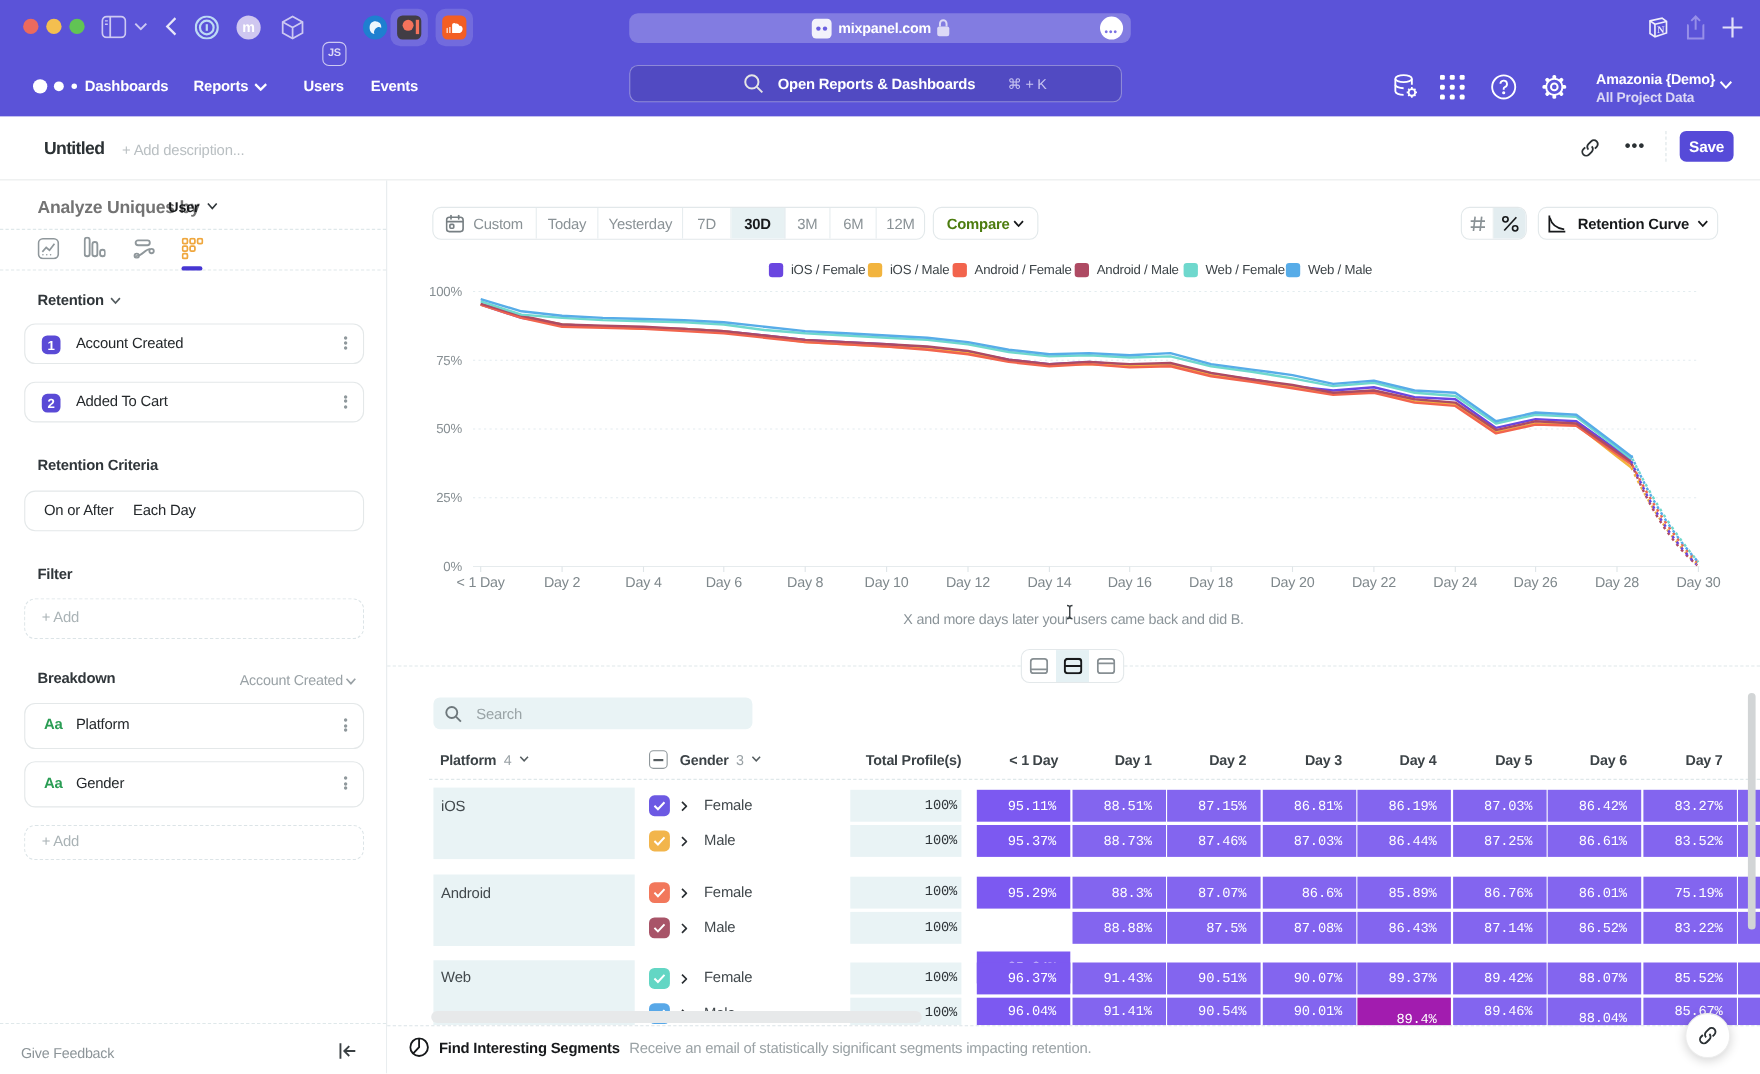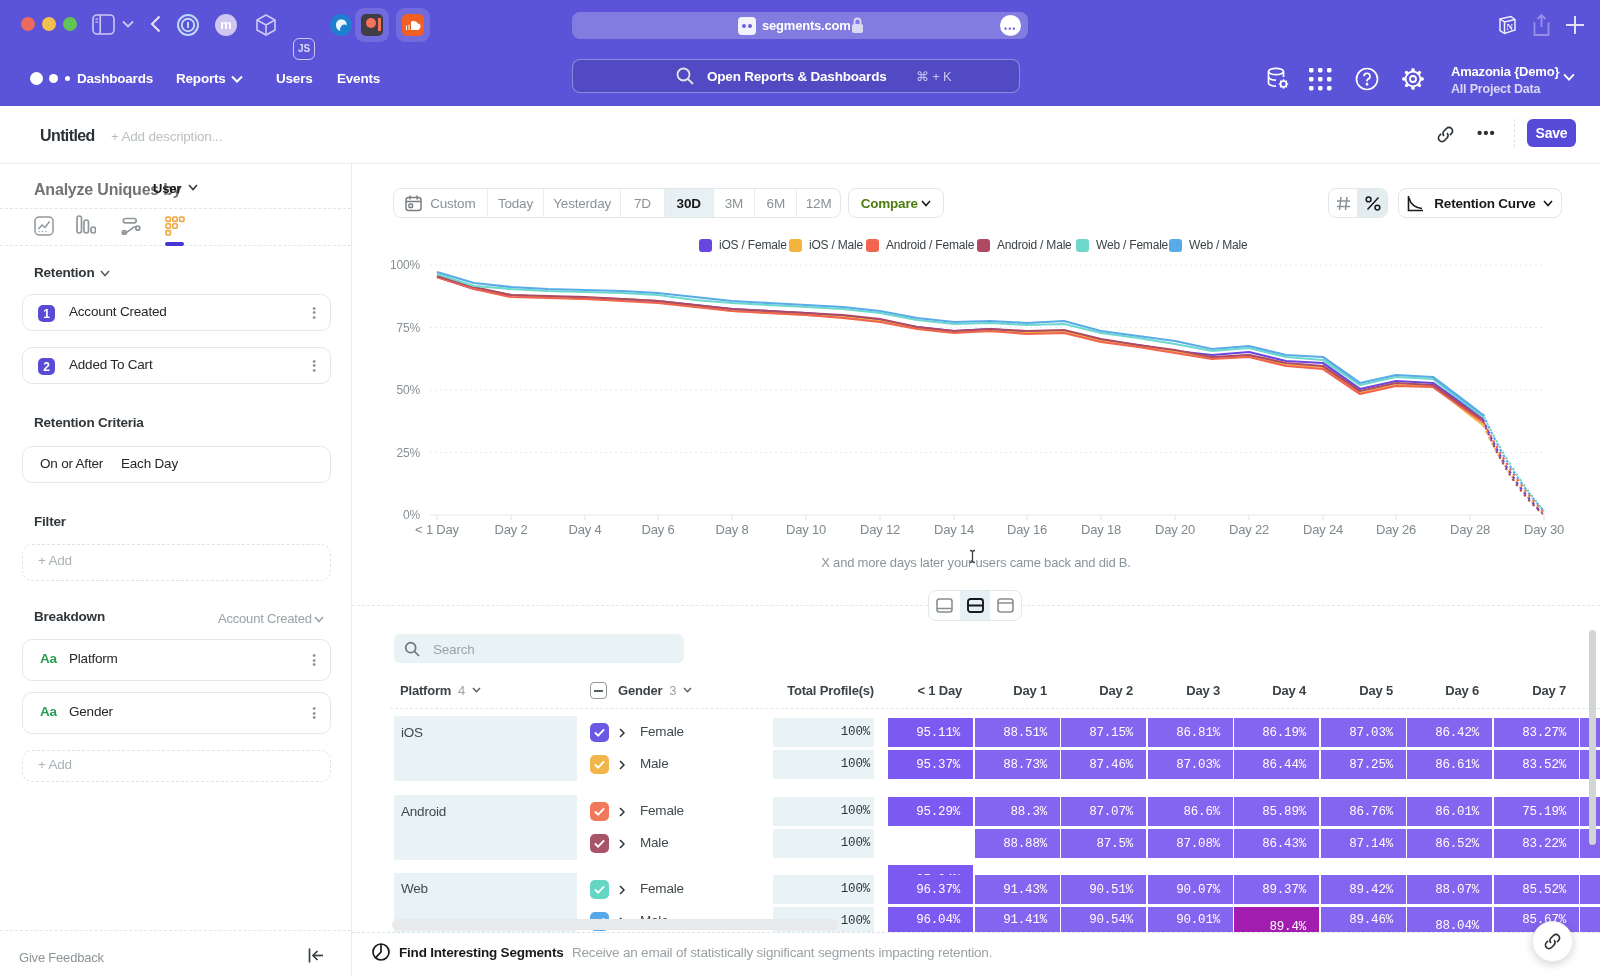--- a/index.html
+++ b/index.html
@@ -69,21 +69,21 @@
 <div class="ic" style="left:396px;top:8px;width:34px;height:34px;border-radius:9px;background:rgba(255,255,255,0.14);"></div>
 <div class="ic" style="left:402px;top:14px;width:22px;height:22px;border-radius:5px;background:#f35e23;"></div>
 <svg class="ic" style="left:404px;top:20px;" width="18" height="11" viewBox="0 0 18 11">
     <path d="M2 10 L2 6 C2 5 3 5 3 6 L3 10 Z M4.5 10 L4.5 4.5 L5.5 4.5 L5.5 10 Z M7 10 L7 3 C7 1 9 0.5 10.5 1.5 C11 1 13 1.5 13.5 3.5 C15.5 3 17 5 16.5 7 C16 9.5 14 10 13 10 Z" fill="#fff"></path>
   </svg>
 
 <div class="abs" style="left:572px;top:12px;width:456px;height:27px;background:rgba(255,255,255,0.24);border-radius:8px;"></div>
 <div class="abs" style="left:738px;top:17px;width:18px;height:18px;background:#f3f2fb;border-radius:4px;"></div>
 <div class="dot" style="left:742px;top:24px;width:4px;height:4px;background:#6b5fe0;"></div>
 <div class="dot" style="left:748px;top:24px;width:4px;height:4px;background:#6b5fe0;"></div>
-<div class="abs" style="left:762px;top:18px;color:#fff;font-size:13px;font-weight:700;">segments.com</div>
+<div class="abs" style="left:762px;top:18px;color:#fff;font-size:13px;font-weight:700;">mixpanel.com</div>
 <svg class="ic" style="left:851px;top:17px;" width="13" height="17" viewBox="0 0 13 17">
     <rect x="1" y="7" width="11" height="9" rx="2" fill="#dcd9f6"></rect>
     <path d="M3.5 7 V4.5 a3 3 0 0 1 6 0 V7" fill="none" stroke="#dcd9f6" stroke-width="1.8"></path>
   </svg>
 <svg class="ic" style="left:1496px;top:14px;" width="22" height="22" viewBox="0 0 22 22" fill="none" stroke="#f0eefb" stroke-width="1.5">
     <path d="M4 5 L15 2.5 L19 5.5 L19 16 L8.5 19.5 L4 16.5 Z"></path>
     <path d="M4 5 L8.5 8 L8.5 19.5 M8.5 8 L19 5.5"></path>
     <text x="10.6" y="16.4" font-size="9" font-weight="bold" fill="#f0eefb" stroke="none" font-family="Liberation Serif">N</text>
   </svg>
 <svg class="ic" style="left:1532px;top:13px;" width="19" height="24" viewBox="0 0 19 24" fill="none" stroke="#978fe8" stroke-width="1.8">

